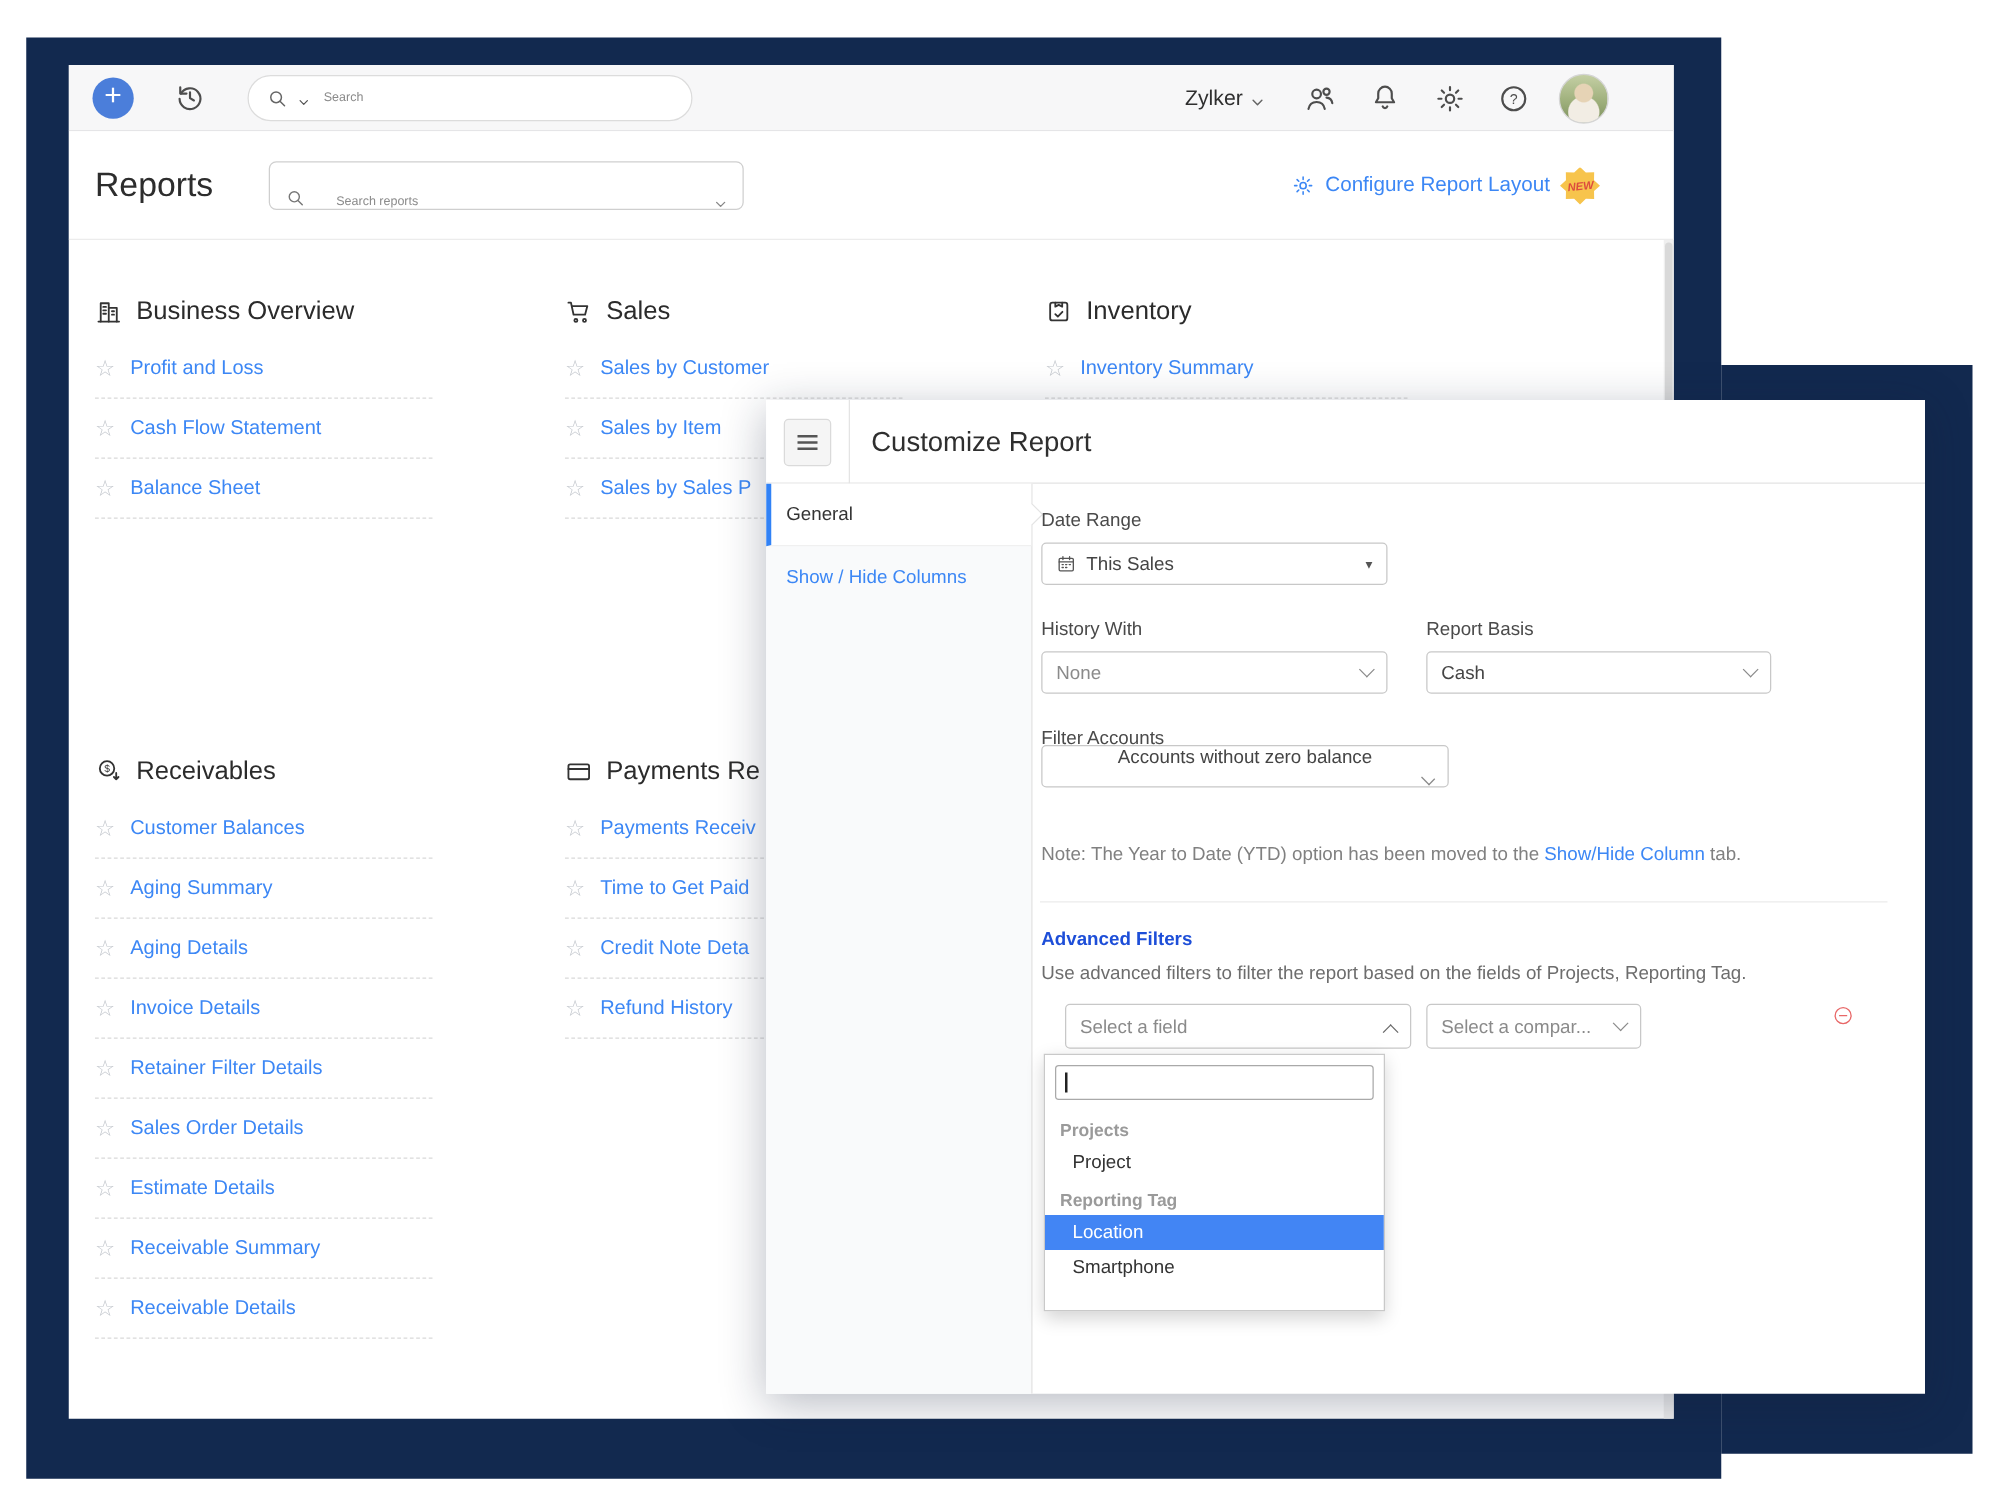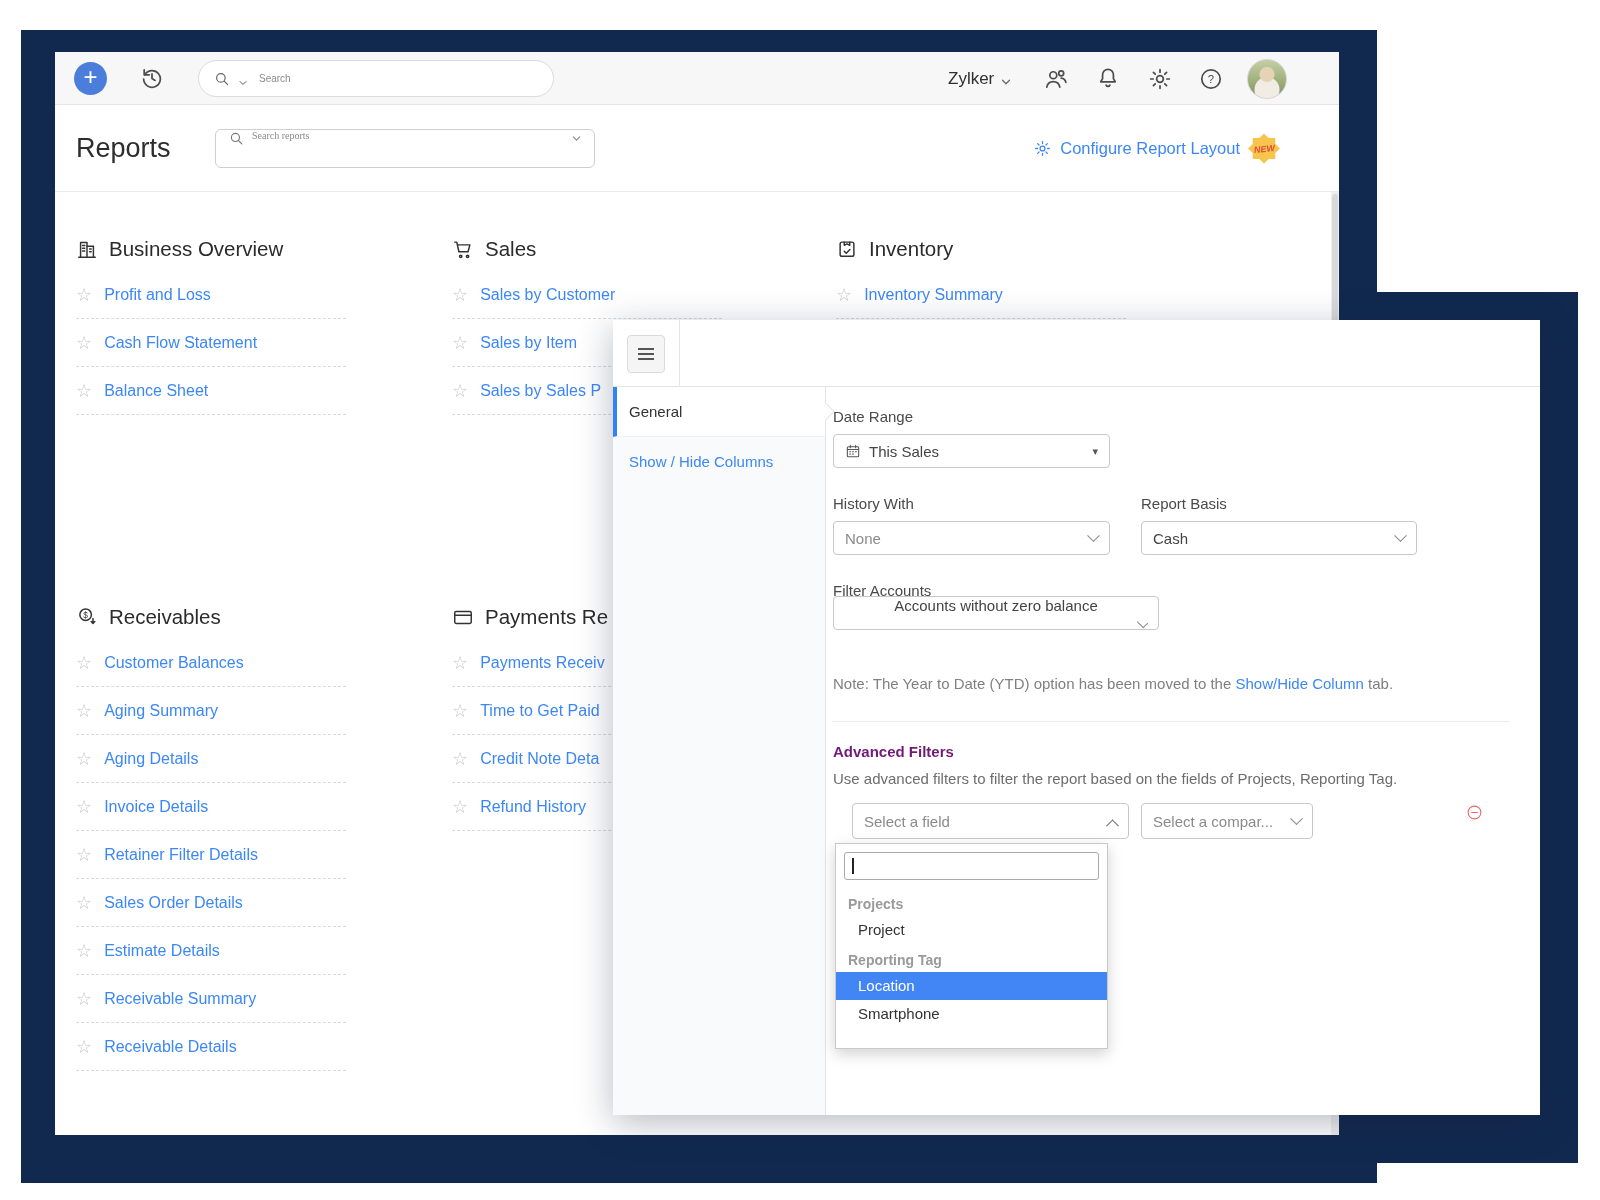--- a/index.html
+++ b/index.html
@@ -31,21 +31,21 @@
   .org .caret svg{width:12px;height:12px;}
   .avatar{position:absolute;left:1192px;top:7px;width:40px;height:40px;border-radius:50%;cursor:pointer;
     background:
       radial-gradient(circle at 50% 38%, #e6d3b5 0 7px, rgba(230,211,181,0) 8px),
       radial-gradient(circle at 50% 78%, #f2ede4 0 12px, rgba(242,237,228,0) 13px),
       linear-gradient(180deg,#c4cfa4 0%,#9fb07c 55%,#7f925f 100%);
     border:1px solid #d5d5d5;}
 
   .reports-row{position:absolute;left:0;top:53px;width:100%;height:87px;background:#fff;border-bottom:1px solid #ececec;}
   .reports-title{position:absolute;left:21px;top:0;height:87px;line-height:87px;font-size:27px;color:#2d2d2d;}
-  .search-reports{position:absolute;left:160px;top:24px;width:380px;height:39px;border:1px solid #cfcfcf;border-radius:6px;display:flex;align-items:flex-start;padding:0 12px;gap:7px;background:#fff;cursor:text;font-family:Liberation Serif, serif;}
+  .search-reports{position:absolute;left:160px;top:24px;width:380px;height:39px;border:1px solid #cfcfcf;border-radius:6px;display:flex;align-items:flex-end;padding:0 12px;gap:24px;background:#fff;cursor:text;}
   .search-reports .mag{width:17px;height:17px;color:#777;}
   .search-reports .mag svg{width:17px;height:17px;}
   .search-reports .chev{margin-left:auto;width:11px;height:11px;color:#888;}
   .search-reports .chev svg{width:11px;height:11px;}
   .configure{position:absolute;right:59px;top:0;height:87px;display:flex;align-items:center;gap:8px;cursor:pointer;}
   .configure .gear{width:19px;height:19px;color:var(--link);}
   .configure .gear svg{width:19px;height:19px;}
   .configure .txt{color:var(--link);font-size:16.5px;}
   .new-badge{width:32px;height:30px;background:var(--badge-yellow);display:flex;align-items:center;justify-content:center;
     clip-path:polygon(100% 50%,85.1% 64.6%,85.4% 85.4%,64.6% 85.1%,50% 100%,35.4% 85.1%,14.6% 85.4%,14.9% 64.6%,0% 50%,14.9% 35.4%,14.6% 14.6%,35.4% 14.9%,50% 0%,64.6% 14.9%,85.4% 14.6%,85.1% 35.4%);}
@@ -82,21 +82,21 @@
   .sel{position:absolute;height:34px;border:1px solid #c8c8c8;border-radius:4px;background:#fff;display:flex;align-items:center;padding:0 11px;gap:8px;font-size:15px;color:#444;cursor:pointer;}
   .sel .grayval{color:#8a8a8a;}
   .sel .cal{width:16px;height:16px;color:#555;}
   .sel .cal svg{width:16px;height:16px;}
   .sel .tri{margin-left:auto;font-size:11px;color:#555;}
   .chevron{margin-left:auto;width:9px;height:9px;border-right:1.6px solid #8a8a8a;border-bottom:1.6px solid #8a8a8a;transform:rotate(45deg) translate(-2px,-2px);}
   .chevron.up{transform:rotate(-135deg) translate(-3px,-3px);border-color:#666;}
   .m-note{position:absolute;font-size:15px;color:#808080;}
   .m-note a{color:var(--link);text-decoration:none;cursor:pointer;}
   .divider{position:absolute;height:1px;background:#ececec;}
-  .adv-title{position:absolute;font-size:15px;font-weight:bold;color:#701a75;}
+  .adv-title{position:absolute;font-size:15px;font-weight:bold;color:#1d4ed8;}
   .adv-desc{position:absolute;font-size:15px;color:#6d6d6d;}
   .remove-btn{position:absolute;width:17px;height:17px;color:var(--danger);cursor:pointer;}
   .remove-btn svg{width:17px;height:17px;}
 
   .field-panel{position:absolute;left:222px;top:523px;width:273px;height:206px;background:#fff;border:1px solid #c9c9c9;box-shadow:0 5px 14px rgba(0,0,0,.18);z-index:6;}
   .panel-input{position:absolute;left:8px;top:8px;right:8px;height:28px;border:1px solid #a9a9a9;border-radius:3px;background:#fff;display:flex;align-items:center;cursor:text;}
   .cursor{display:inline-block;width:1.5px;height:16px;background:#222;margin-left:7px;animation:blink 1.1s steps(1) infinite;}
   @keyframes blink{50%{opacity:0;}}
   .opt-list{position:absolute;left:0;top:44px;right:0;bottom:0;}
   .grp{padding:8px 0 4px 12px;font-size:14px;color:#9a9a9a;font-weight:bold;}
@@ -327,20 +327,21 @@
 
 <div class="modal">
   <div class="m-header">
     <div class="burger-cell">
       <div class="burger-btn">
           <i></i>
           <i></i>
           <i></i>
         </div>
     </div>
+    <div class="m-title">Customize Report</div>
   </div>
 
   <div class="m-side">
     <div class="tab active">
       <span>General</span>
       <span class="notch"></span>
     </div>
     <div class="tab link">
       <span>Show / Hide Columns</span>
     </div>

